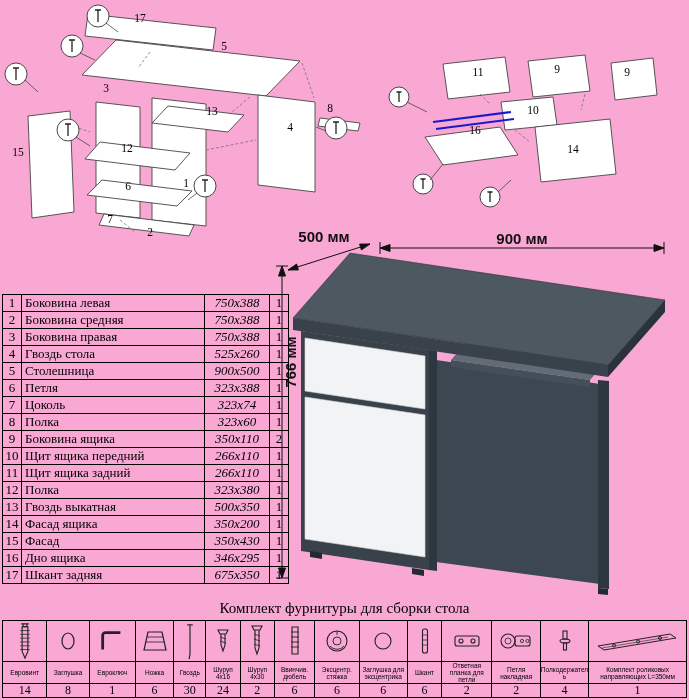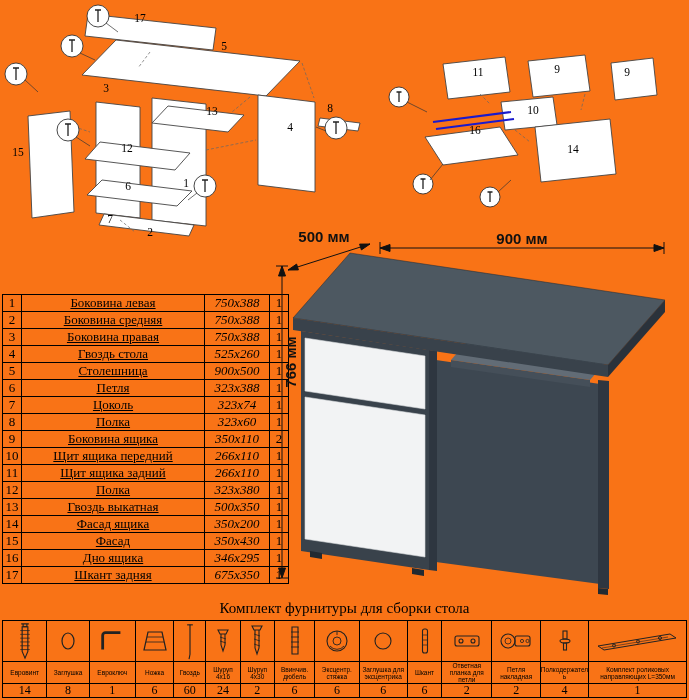--- a/index.html
+++ b/index.html
@@ -1,29 +1,29 @@
 <!DOCTYPE html>
 <html><head>
 <meta charset="utf-8">
 <style>
   html,body{margin:0;padding:0;background:#fff;}
-  .page{position:relative;width:689px;height:700px;background:#f97316;overflow:hidden;
+  .page{position:relative;width:689px;height:700px;background:#f9a8d4;overflow:hidden;
         font-family:"Liberation Serif",serif;color:#000;}
   .page svg{position:absolute;}
   #diag-left{left:0;top:0;}
   #diag-right{left:385px;top:52px;}
   #desk{left:268px;top:232px;}
   #diag-left text,#diag-right text{font:11.5px "Liberation Serif",serif;fill:#000;text-anchor:middle;}
   #desk text{font-family:"Liberation Sans",sans-serif;font-weight:bold;font-size:15px;fill:#111;text-anchor:middle;}
   
   #parts{position:absolute;left:2px;top:294px;border-collapse:collapse;
          font:13px/16px "Liberation Serif",serif;}
   #parts td{border:1px solid #000;height:16px;padding:0 3px;white-space:nowrap;}
   #parts td.c-num{width:14px;text-align:center;padding:0 2px;}
-  #parts td.c-name{width:176px;text-align:center;text-decoration:underline;}
+  #parts td.c-name{width:176px;text-align:left;}
   #parts td.c-size{width:58px;text-align:center;font-style:italic;}
   #parts td.c-qty{width:12px;text-align:center;}
   
   #hw-title{position:absolute;top:600px;left:0;width:100%;text-align:center;
             font:15px "Liberation Serif",serif;}
   #hw{position:absolute;left:2px;top:620px;width:685px;border-collapse:collapse;table-layout:fixed;}
   #hw td{border:1px solid #000;text-align:center;vertical-align:middle;padding:0;overflow:hidden;}
   .hw-icon-cell{height:40px;}
   .hw-icon-cell svg{position:static;display:inline-block;vertical-align:middle;}
   .hw-name-cell{font:6.5px/7px "Liberation Sans",sans-serif;height:14px;padding:1px;word-wrap:break-word;}
@@ -421,21 +421,21 @@
           <td class="hw-name-cell">Ответная планка для петли</td>
           <td class="hw-name-cell">Петля накладная</td>
           <td class="hw-name-cell">Полкодержатель</td>
           <td class="hw-name-cell">Комплект роликовых направляющих L=350мм</td>
         </tr>
       <tr id="hw-qtys">
           <td class="hw-qty-cell">14</td>
           <td class="hw-qty-cell">8</td>
           <td class="hw-qty-cell">1</td>
           <td class="hw-qty-cell">6</td>
-          <td class="hw-qty-cell">60</td>
+          <td class="hw-qty-cell">30</td>
           <td class="hw-qty-cell">24</td>
           <td class="hw-qty-cell">2</td>
           <td class="hw-qty-cell">6</td>
           <td class="hw-qty-cell">6</td>
           <td class="hw-qty-cell">6</td>
           <td class="hw-qty-cell">6</td>
           <td class="hw-qty-cell">2</td>
           <td class="hw-qty-cell">2</td>
           <td class="hw-qty-cell">4</td>
           <td class="hw-qty-cell">1</td>

